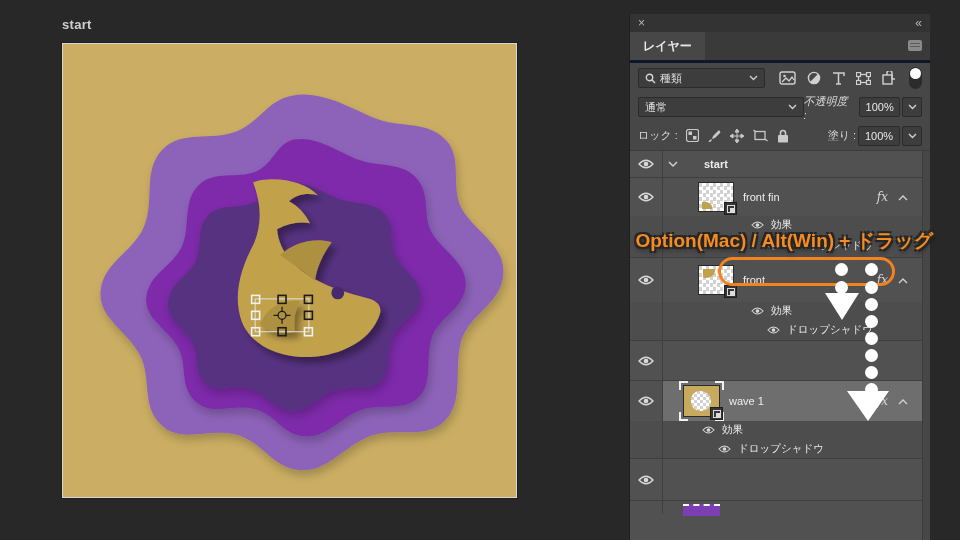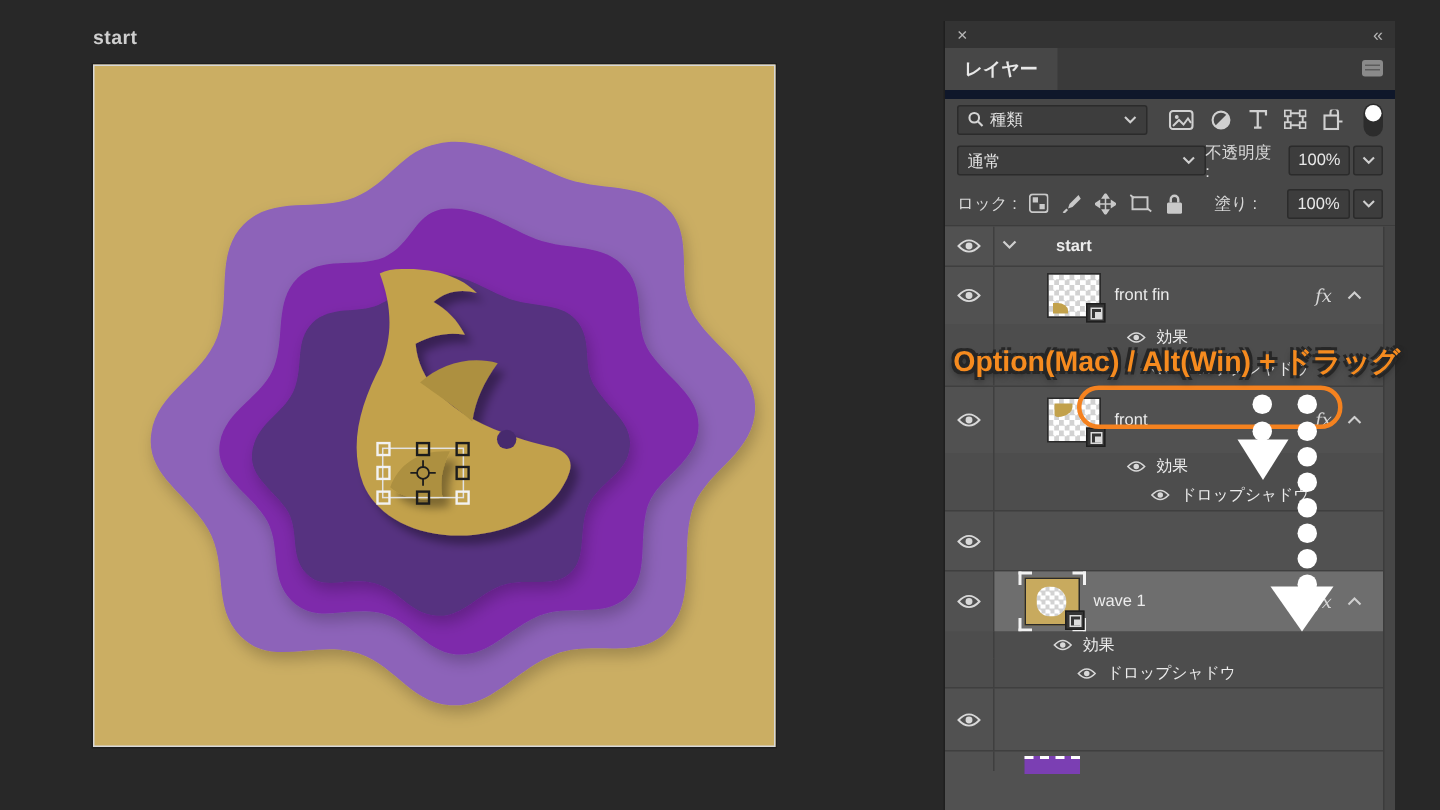--- a/index.html
+++ b/index.html
@@ -14,33 +14,33 @@
   
   .panel { position:absolute; left:630px; top:14px; width:300px; height:526px; background:#474747; display:flex; flex-direction:column; font-size:11px; color:#e3e3e3; box-shadow:-1px 0 0 #1f1f1f; }
   .p-header { height:18px; background:#333333; display:flex; align-items:center; justify-content:space-between; padding:0 8px; flex:0 0 auto; }
   .p-header .glyph { color:#b5b5b5; font-size:12px; line-height:1; cursor:default; }
   .tabbar { height:28px; background:#3a3a3a; display:flex; align-items:stretch; position:relative; flex:0 0 auto; }
   .tab { background:#474747; padding:0 13px; display:flex; align-items:center; color:#e8e8e8; font-weight:bold; font-size:12px; }
   .panel-menu { position:absolute; right:8px; top:8px; width:14px; height:11px; background:#8a8a8a; border-radius:2px; }
   .panel-menu::before { content:""; position:absolute; left:2px; right:2px; top:3px; height:1px; background:#5c5c5c; box-shadow:0 3px 0 #5c5c5c; }
 
   .ctl-row { display:flex; align-items:center; padding:0 8px; flex:0 0 auto; }
-  .filter-row { height:33px; border-top:6px solid #0f172a; }
+  .filter-row { height:33px; border-top:3px solid #0f172a; }
   .blend-row  { height:28px; }
   .lock-row   { height:30px; border-bottom:1px solid #3c3c3c; }
 
   .selbox { background:#3d3d3d; border:1px solid #2b2b2b; border-radius:2px; height:20px; display:flex; align-items:center; padding:0 6px; color:#e3e3e3; }
   .selbox .sp { flex:1; }
   .kind-select { width:130px; }
   .blend-select { width:168px; }
   .valbox { background:#3d3d3d; border:1px solid #2b2b2b; border-radius:2px; height:20px; width:42px; display:flex; align-items:center; justify-content:center; color:#e8e8e8; }
   .chevbox { background:#3d3d3d; border:1px solid #2b2b2b; border-radius:2px; height:20px; width:20px; display:flex; align-items:center; justify-content:center; margin-left:2px; }
   .lbl { color:#d8d8d8; }
-  .opacity-lbl { margin-left:auto; margin-right:6px; }
-  .fill-lbl { margin-left:auto; margin-right:20px; }
+  .opacity-lbl { margin-left:auto; margin-right:6px;font-style:italic; }
+  .fill-lbl { margin-left:auto; margin-right:2px; }
 
   .ficons { display:flex; align-items:center; gap:11px; margin-left:14px; }
 
   
   .toggle { width:13px; height:22px; background:#2c2c2c; border-radius:7px; position:relative; margin-left:2px; }
   .toggle::before { content:""; position:absolute; left:1px; top:1px; width:11px; height:11px; border-radius:50%; background:#ffffff; }
 
   
   .list { flex:1; position:relative; background:#515151; overflow:hidden; }
   .rows { position:absolute; left:0; top:0; width:292px; }

